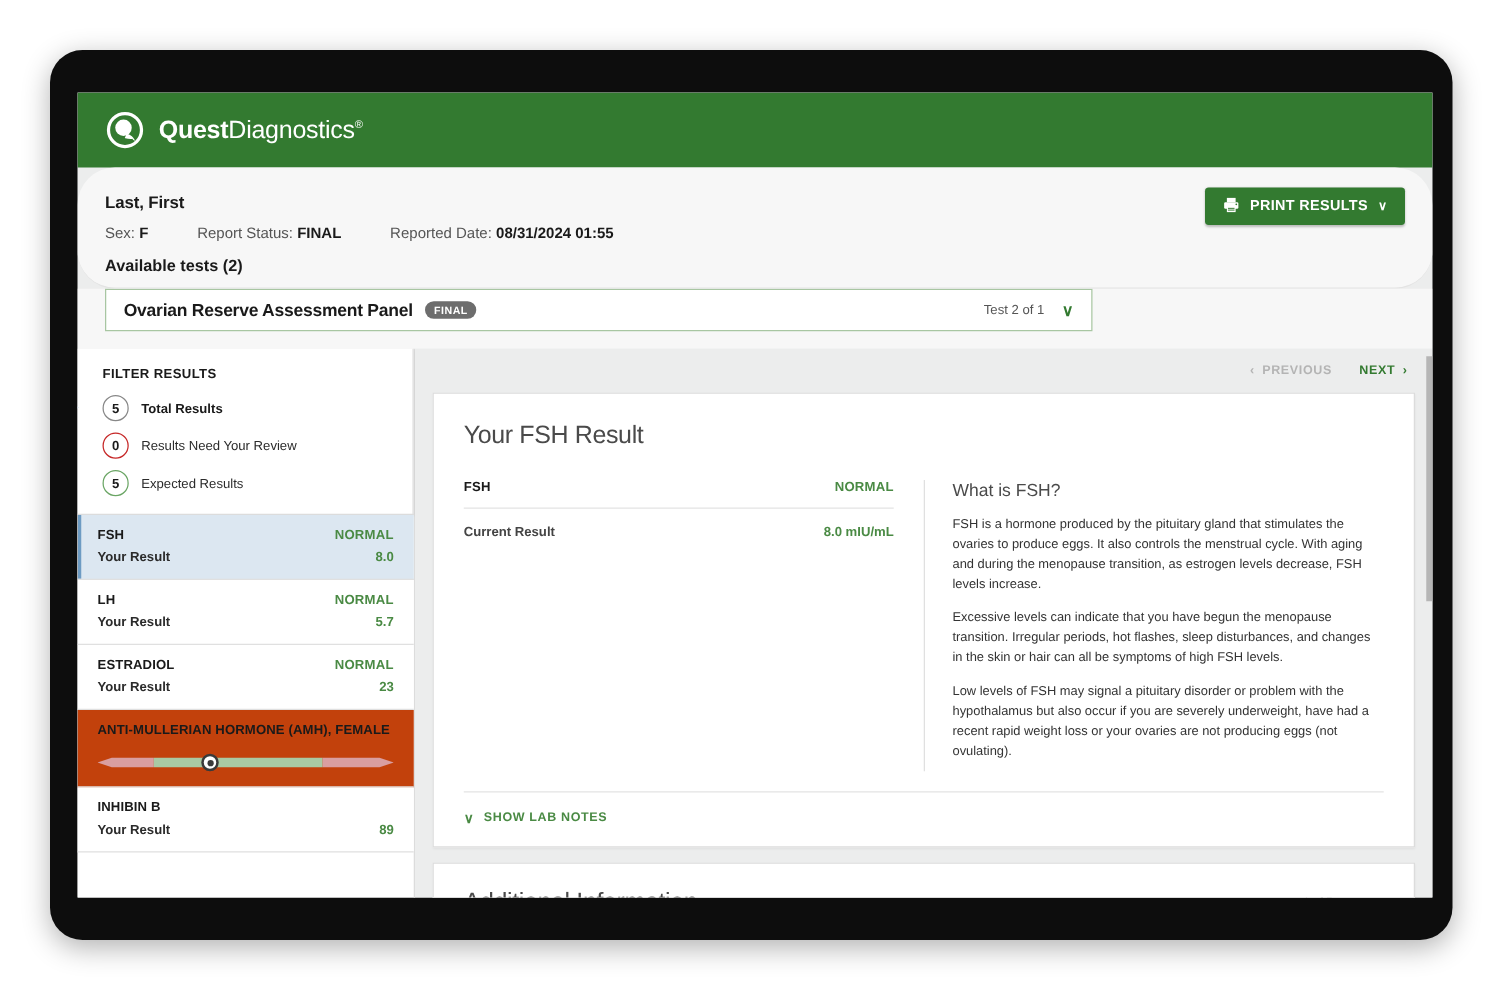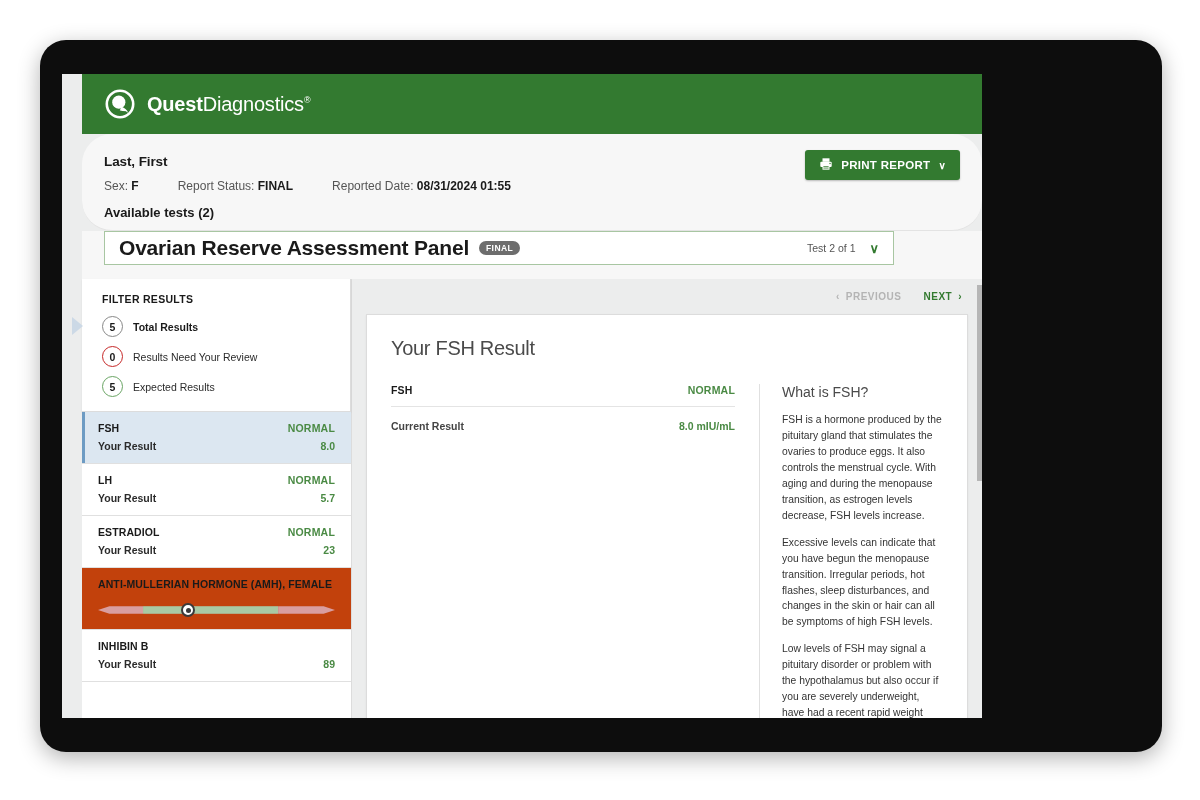--- a/index.html
+++ b/index.html
@@ -15,24 +15,23 @@
     position: absolute;
     left: 40px; top: 40px;
     width: 1122px; height: 712px;
     background: #0d0d0d;
     border-radius: 26px;
     box-shadow: 0 6px 22px rgba(0,0,0,0.30);
   }
   .screen {
     position: absolute;
     left: 22px; top: 34px;
-    width: 920px; height: 644px;
+    width: 1084px; height: 644px;
     background: #eceded;
     overflow: hidden;
-    padding-left: 20px;
   }
 
   
   .brand-bar {
     height: 60px;
     background: #2e7d32;
     background: #337a30;
     display: flex;
     align-items: center;
     padding-left: 22px;
@@ -99,21 +98,21 @@
   .test-select {
     height: 34px;
     background: #fff;
     border: 1px solid #a8c6a2;
     display: flex; align-items: center;
     padding: 0 14px;
     width: 790px;
     cursor: pointer;
   }
   .test-title {
-    font-size: 21px; font-weight: 700; color: #1a1a1a;
+    font-size: 14px; font-weight: 700; color: #1a1a1a;
     letter-spacing: -0.2px;
   }
   .pill-final {
     margin-left: 10px;
     background: #6d6d6d;
     color: #fff;
     font-size: 8.5px; font-weight: 700; letter-spacing: 0.4px;
     border-radius: 9px;
     padding: 2.5px 7px 2px 7px;
   }
@@ -364,21 +363,21 @@
         <span>
           <svg viewBox="0 0 16 16" width="14" height="14" aria-hidden="true">
             <rect x="4" y="1.5" width="8" height="4" fill="#ffffff"></rect>
             <rect x="1.5" y="5.5" width="13" height="6" rx="1.2" fill="#ffffff"></rect>
             <rect x="4" y="9.5" width="8" height="5" fill="#ffffff"></rect>
             <rect x="5" y="10.6" width="6" height="0.9" fill="#337a30"></rect>
             <rect x="5" y="12.2" width="6" height="0.9" fill="#337a30"></rect>
             <circle cx="12.6" cy="7.4" r="0.8" fill="#337a30"></circle>
           </svg>
         </span>
-        <span>PRINT REPORT</span>
+        <span>PRINT RESULTS</span>
         <span class="chev">∨</span>
       </button>
     </div>
 
     <div class="test-row">
       <div class="test-select">
         <span class="test-title">Ovarian Reserve Assessment Panel</span>
         <span class="pill-final">FINAL</span>
         <span class="test-right">
           <span>Test 2 of 1</span>

